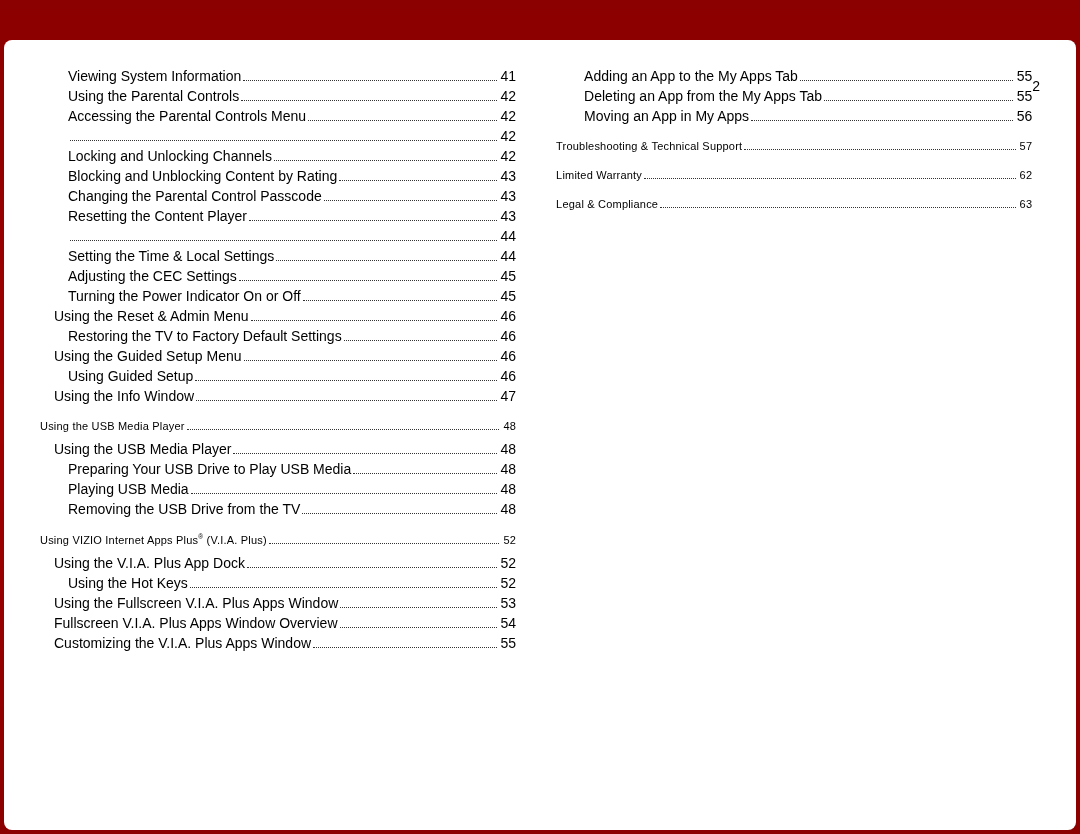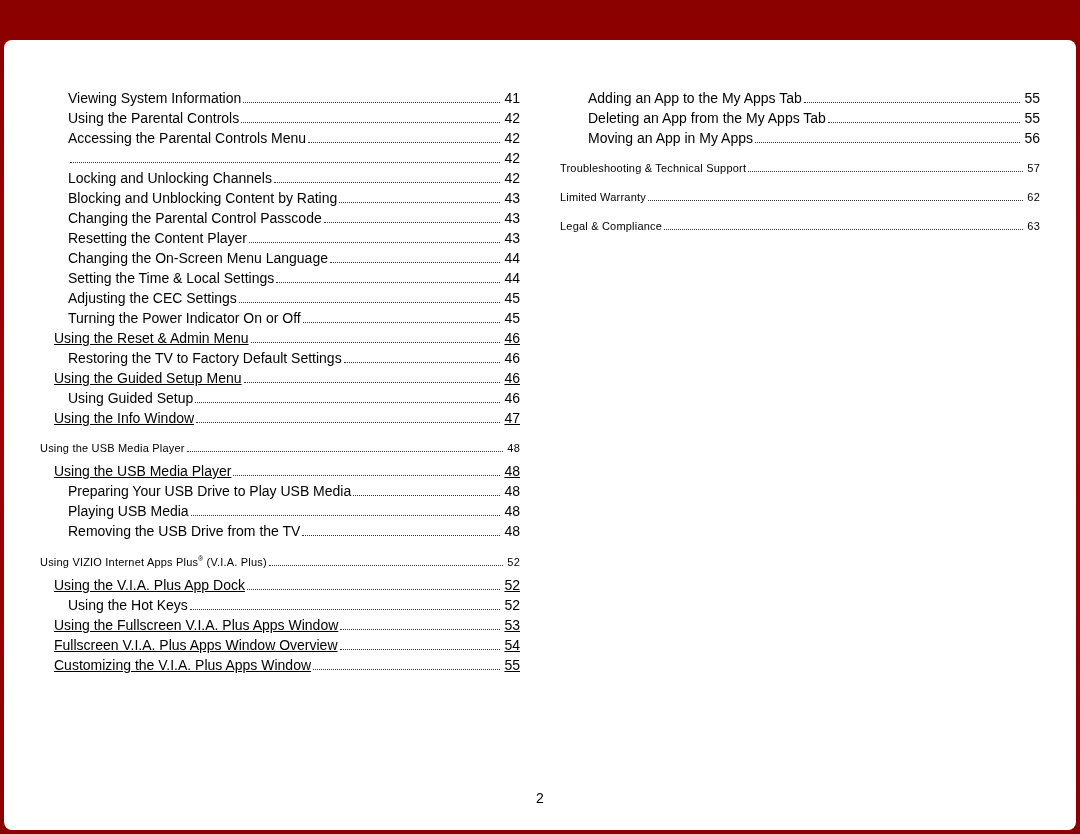--- a/index.html
+++ b/index.html
@@ -12,23 +12,23 @@
     overflow: hidden;
   }
   .page {
     position: absolute;
     top: 40px;
     left: 4px;
     right: 4px;
     bottom: 4px;
     background: #fff;
     border-radius: 8px;
-    padding: 50px 36px 24px 36px;
+    padding: 28px 36px 24px 36px;
     display: flex;
-    flex-direction: column;
+    flex-direction: row;
   }
   .columns {
     flex: 1;
     display: flex;
     gap: 40px;
   }
   .col {
     flex: 1;
     min-width: 0;
   }
@@ -49,21 +49,21 @@
   }
   .toc-line.section:first-child { margin-top: 0; }
   .toc-title { flex-shrink: 0; }
   .toc-dots {
     flex: 1;
     border-bottom: 1.5px dotted #333;
     margin: 0 4px 3px 2px;
     min-width: 8px;
   }
   .toc-page { flex-shrink: 0; }
-  .indent-1 { padding-left: 14px; text-decoration: underline; }
+  .indent-1 { padding-left: 14px; }
   .indent-2 { padding-left: 28px; }
   .page-number {
     text-align: center;
     font-size: 14px;
     color: #000;
     padding-top: 10px;
   }
   sup { font-size: 0.6em; vertical-align: super; }
 </style>
 </head>
@@ -105,21 +105,20 @@
           <span class="toc-title">Changing the Parental Control Passcode</span>
           <span class="toc-dots"></span>
           <span class="toc-page">43</span>
         </div>
         <div class="toc-line indent-2">
           <span class="toc-title">Resetting the Content Player</span>
           <span class="toc-dots"></span>
           <span class="toc-page">43</span>
         </div>
         <div class="toc-line indent-2">
-          <span class="toc-title">Changing the On-Screen Menu Language</span>
           <span class="toc-dots"></span>
           <span class="toc-page">44</span>
         </div>
         <div class="toc-line indent-2">
           <span class="toc-title">Setting the Time &amp; Local Settings</span>
           <span class="toc-dots"></span>
           <span class="toc-page">44</span>
         </div>
         <div class="toc-line indent-2">
           <span class="toc-title">Adjusting the CEC Settings</span>

